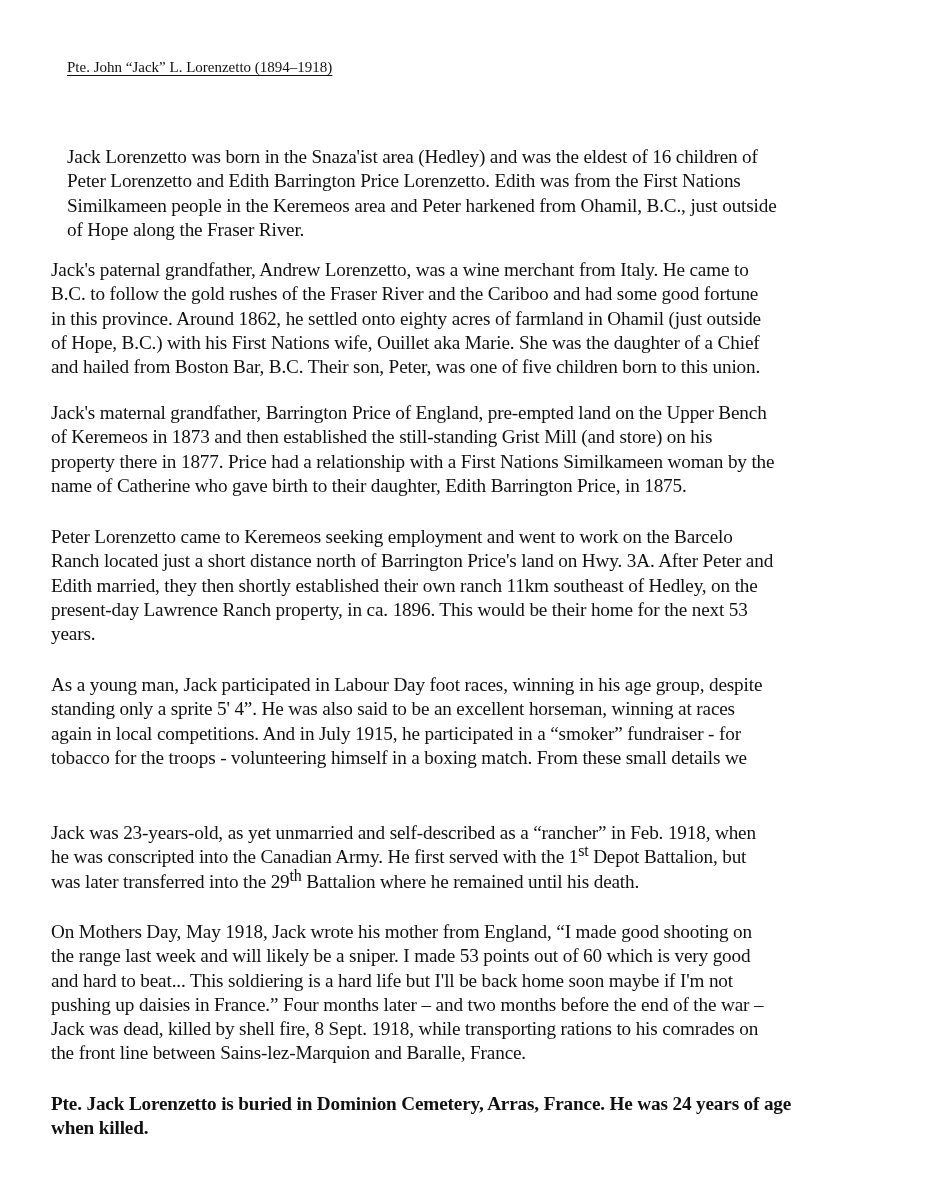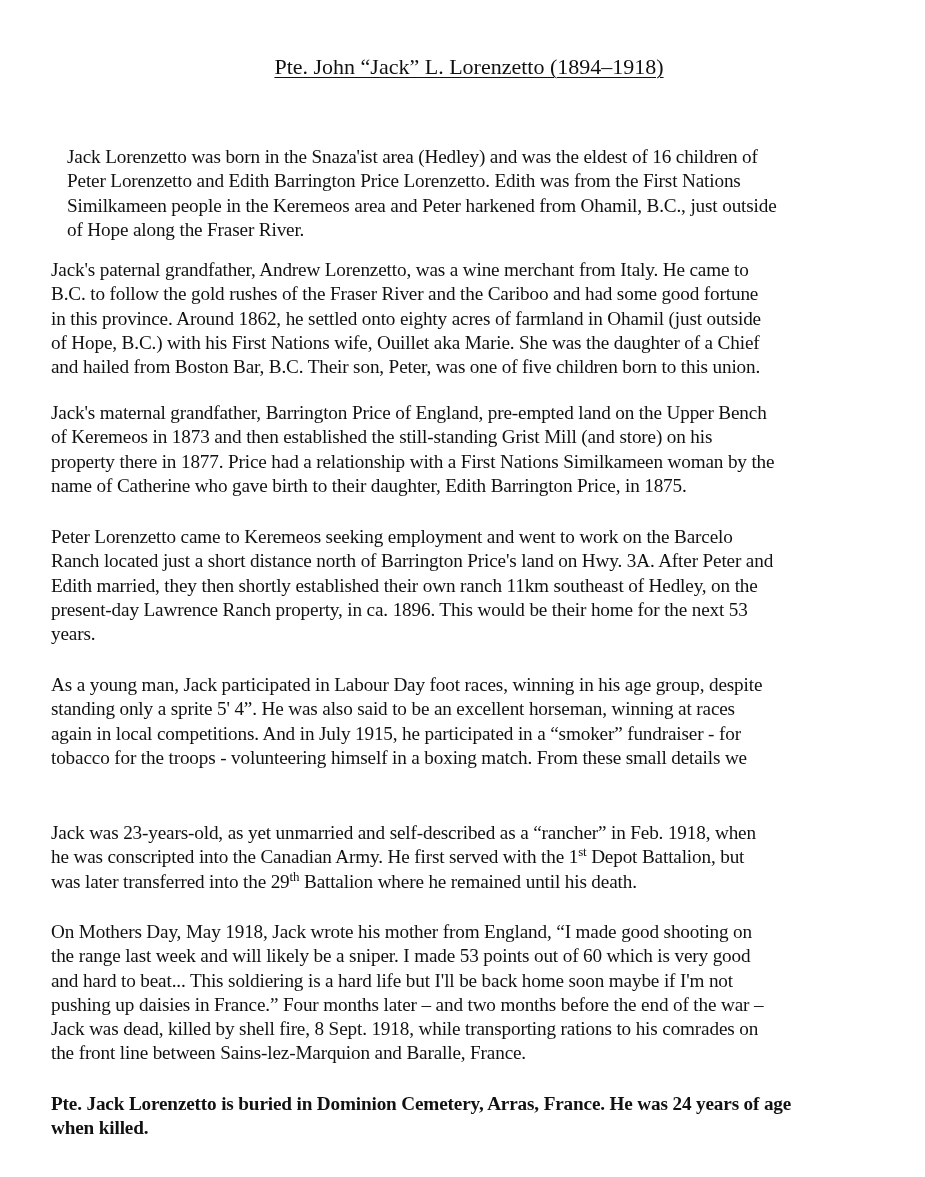--- a/index.html
+++ b/index.html
@@ -17,43 +17,43 @@
     }
     .page {
       position: absolute;
       left: 51px;
       top: 0;
       width: 850px;
     }
     .title {
       position: absolute;
       top: 54px;
-      left: 8px;
+      left: 16px;
       width: 820px;
-      text-align: center;
-      font-size: 22px;
+      text-align: left;
+      font-size: 15px;
       line-height: 26px;
       white-space: nowrap;
     }
     .title span {
       text-decoration: underline;
       text-underline-offset: 3px;
       text-decoration-thickness: 1px;
     }
     .para {
       position: absolute;
       left: 0;
       font-size: 19.2px;
       line-height: 24.3px;
       white-space: nowrap;
       letter-spacing: -0.15px;
     }
     .line { display: block; }
     sup {
-      font-size: 13px;
+      font-size: 16px;
       line-height: 0;
       vertical-align: 7px;
     }
     #p1 { top: 129px; }
     #p2 { top: 258px; }
     #p3 { top: 401px; }
     #p4 { top: 525px; }
     #p5 { top: 673px; }
     #p6 { top: 821px; }
     #p7 { top: 920px; }

